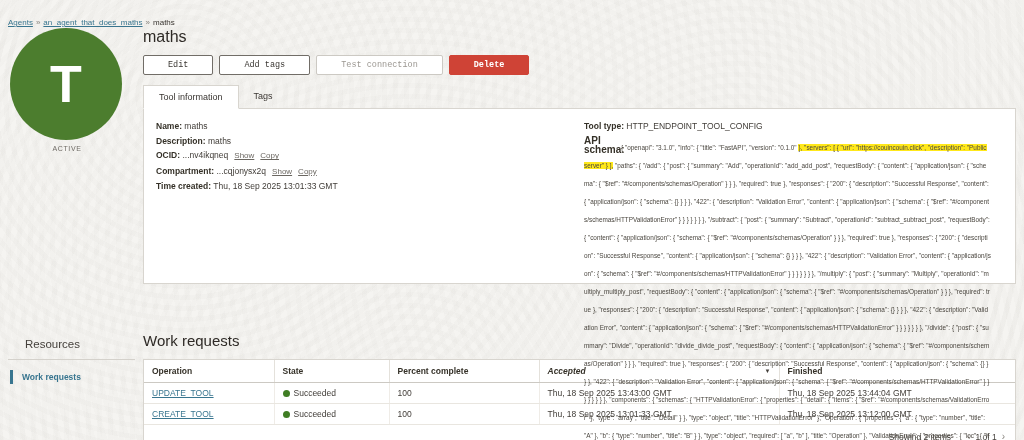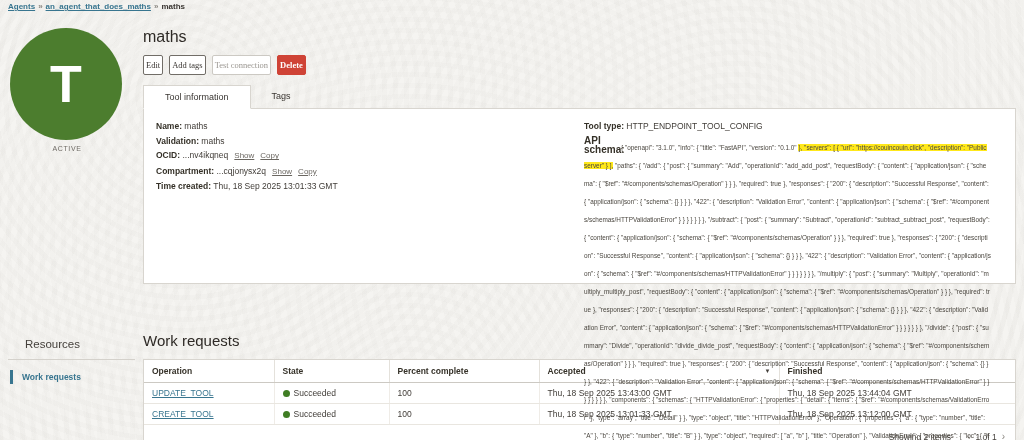--- a/index.html
+++ b/index.html
@@ -12,49 +12,49 @@
     background-image:
       repeating-radial-gradient(circle at 18% 22%, rgba(110,105,95,.022) 0 5px, rgba(255,255,255,0) 5px 11px),
       repeating-radial-gradient(circle at 72% 55%, rgba(110,105,95,.018) 0 5px, rgba(255,255,255,0) 5px 11px),
       repeating-radial-gradient(circle at 40% 95%, rgba(110,105,95,.018) 0 5px, rgba(255,255,255,0) 5px 11px);
   }
   a { text-decoration:underline; cursor:pointer; }
   .teal { color:#38758f; }
   .graylink { color:#6b6761; }
 
   
-  .breadcrumb { position:absolute; left:8px; top:2px; font-size:8px;font-weight:bold; }
+  .breadcrumb { position:absolute; left:8px; top:18px; font-size:8px; }
   .breadcrumb .sep { color:#8a8680; margin:0 3px; }
   .breadcrumb .current { color:#3a3632; }
 
   
   .avatar-block { position:absolute; left:10px; top:28px; width:114px; text-align:center; }
   .avatar-circle {
     width:112px; height:112px; border-radius:50%;
     background:#4c7d2e; color:#fff;
     display:flex; align-items:center; justify-content:center;
     font-size:52px; font-weight:bold; line-height:1;
   }
   .avatar-status { margin-top:5px; font-size:7px; letter-spacing:.6px; color:#6e6a64; }
 
   
   .main { position:absolute; left:143px; top:28px; width:873px; }
   .page-title { font-size:16px; font-weight:400; color:#2e2a26; }
   .btn-row { margin-top:9px; display:flex; gap:6px; }
   .btn {
-    font-size:8.5px; padding:4px 2px; border-radius:2px; background:#fff;
+    font-size:8.5px; padding:4px 24px; border-radius:2px; background:#fff;
     border:1px solid #716d67; color:#3a3632; cursor:pointer; line-height:1.2;
-    font-family:Liberation Serif, serif;
+    font-family:Liberation Mono, monospace;
   }
   .btn.disabled { color:#9b9791; border-color:#ccc9c3; }
   .btn.danger { background:#cf4336; border-color:#cf4336; color:#fff; font-weight:bold; }
 
   
   .tabs { display:flex; margin-top:10px; position:relative; z-index:2; }
-  .tab { font-size:9px; padding:6px 21px; color:#3a3632; cursor:pointer; }
+  .tab { font-size:9px; padding:6px 15px; color:#3a3632; cursor:pointer; }
   .tab.active { background:#fff; border:1px solid #d8d5cf; border-bottom:1px solid #fff; margin-bottom:-1px; }
 
   
   .panel {
     position:relative; z-index:1;
     background:#fff; border:1px solid #d8d5cf;
     height:176px; display:flex;
   }
   .col-left { width:443px; padding:12px 12px 0 12px; }
   .col-right { flex:1; padding:12px 24px 0 0; }
@@ -81,21 +81,21 @@
   .work-requests { position:absolute; left:143px; top:332px; width:873px; }
   .wr-heading { font-size:15px; font-weight:400; color:#2e2a26; }
   .table-wrap { margin-top:10px; background:#fff; border:1px solid #d8d5cf; }
   table { width:100%; border-collapse:collapse; table-layout:fixed; font-size:8.5px; }
   col.c-op{width:130px;} col.c-state{width:115px;} col.c-pct{width:150px;} col.c-acc{width:240px;}
   th {
     text-align:left; font-weight:bold; color:#353128;
     padding:6px 8px; border-bottom:1px solid #ccc9c3; border-right:1px solid #e4e1db;
   }
   th:last-child { border-right:none; }
-  th .th-flex { display:flex; justify-content:space-between; align-items:center; }
+  th .th-flex { display:flex; justify-content:space-between; align-items:center;font-style:italic; }
   .sort-icon { font-size:6px; color:#45413c; }
   td {
     padding:5px 8px; border-bottom:1px solid #e9e6e0; border-right:1px solid #efece7;
     color:#403c37;
   }
   td:last-child { border-right:none; }
   .dot { display:inline-block; width:7px; height:7px; border-radius:50%; background:#3f7d23; margin-right:4px; vertical-align:-1px; }
   .table-footer {
     display:flex; justify-content:flex-end; align-items:center; gap:16px;
     padding:6px 10px; font-size:8.5px; color:#45413c;
@@ -128,21 +128,21 @@
   </div>
 
   <div class="tabs">
     <div class="tab active">Tool information</div>
     <div class="tab">Tags</div>
   </div>
 
   <div class="panel">
     <div class="col-left">
       <div class="field"><b>Name:</b> <span>maths</span></div>
-      <div class="field"><b>Validation:</b> <span>maths</span></div>
+      <div class="field"><b>Description:</b> <span>maths</span></div>
       <div class="field"><b>OCID:</b> <span>...nv4ikqneq</span><a class="graylink">Show</a><a class="graylink">Copy</a></div>
       <div class="field"><b>Compartment:</b> <span>...cqjonysx2q</span><a class="graylink">Show</a><a class="graylink">Copy</a></div>
       <div class="field"><b>Time created:</b> <span>Thu, 18 Sep 2025 13:01:33 GMT</span></div>
     </div>
 
     <div class="col-right">
       <div class="field"><b>Tool type:</b> <span>HTTP_ENDPOINT_TOOL_CONFIG</span></div>
 
       <div class="schema">
         <b class="schema-label">API schema:</b>

